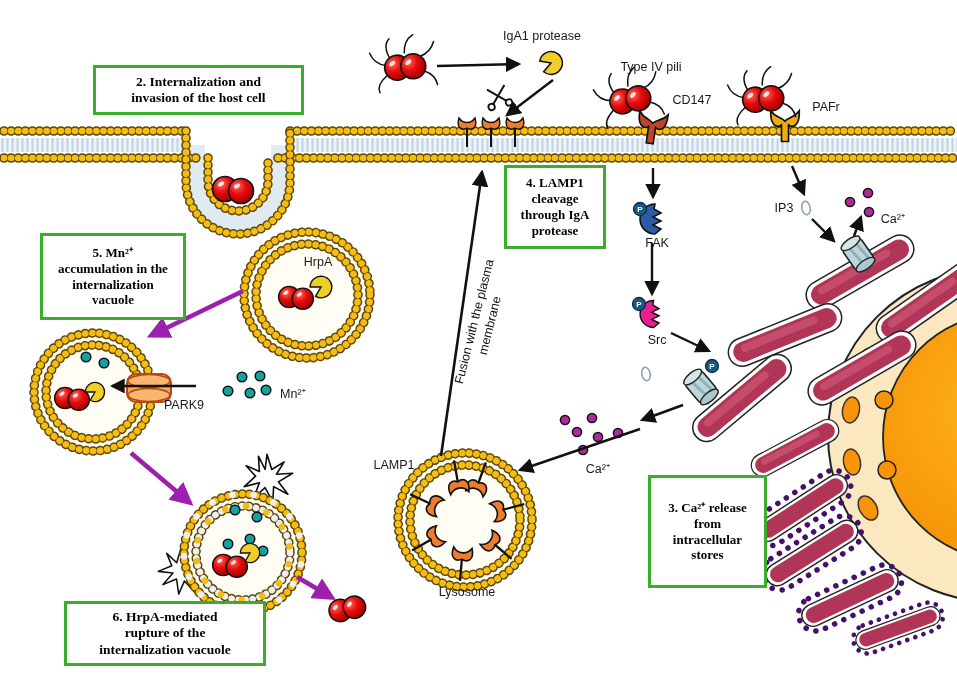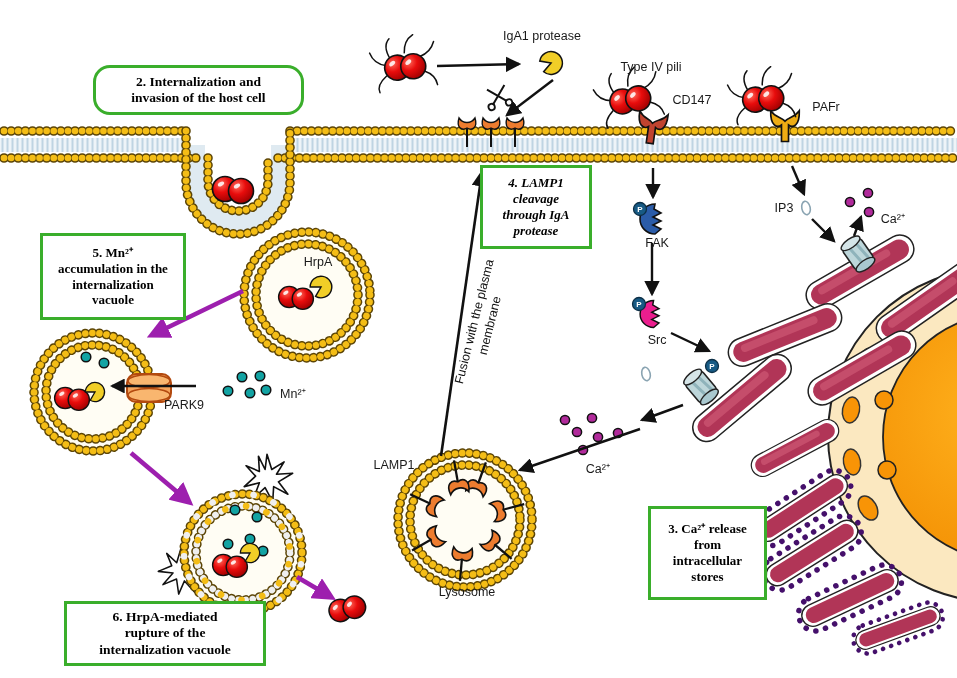--- a/index.html
+++ b/index.html
@@ -291,31 +291,31 @@
   <text x="293" y="398" text-anchor="middle">Mn²⁺</text>
   <text x="184" y="409" text-anchor="middle">PARK9</text>
   <text x="318" y="266" text-anchor="middle">HrpA</text>
   <text x="394" y="469" text-anchor="middle">LAMP1</text>
   <text x="467" y="596" text-anchor="middle">Lysosome</text>
 </svg>
 
 <div class="fusionlabel">Fusion with the plasma
 membrane</div>
 
-<div class="stepbox" style="left:93px;top:65px;width:211px;height:50px;border-radius:17px;">
+<div class="stepbox" style="left:93px;top:65px;width:211px;height:50px;">
   <span>2. Internalization and
 invasion of the host cell</span>
 </div>
-<div class="stepbox" style="left:648px;top:475px;width:119px;height:94px;margin-top:31px;">
+<div class="stepbox" style="left:648px;top:475px;width:119px;height:113px;">
   <span style="font-size:13px">3. Ca²⁺ release
 from
 intracellular
 stores</span>
 </div>
-<div class="stepbox" style="left:480px;top:165px;width:112px;height:84px;font-style:italic;">
+<div class="stepbox" style="left:504px;top:165px;width:102px;height:84px;">
   <span style="font-size:13px">4. LAMP1
 cleavage
 through IgA
 protease</span>
 </div>
 <div class="stepbox" style="left:40px;top:233px;width:146px;height:87px;align-items:center;">
   <span style="font-size:13px">5. Mn²⁺
 accumulation in the
 internalization
 vacuole</span>

